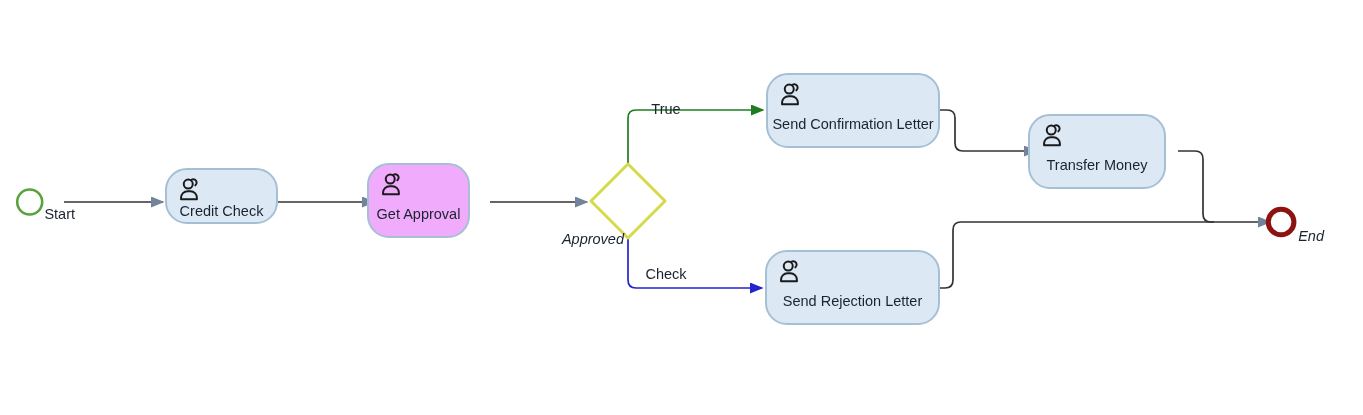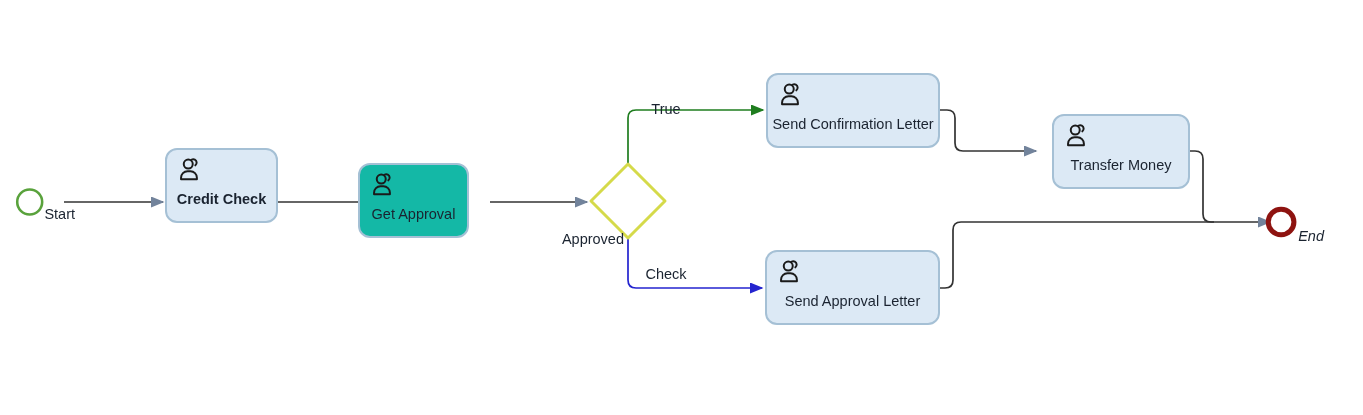--- a/index.html
+++ b/index.html
@@ -7,34 +7,34 @@
     position:relative;
     width:1363px;height:415px;
     background:#ffffff;
     font-family:"Liberation Sans", sans-serif;
     color:#1a2330;
     overflow:hidden;
   }
   .edges{position:absolute;left:0;top:0;width:1363px;height:415px;}
   .task{
     position:absolute;box-sizing:border-box;
-    border:2px solid #a5c0d5;background:#dce9f5;border-radius:12px;
+    border:2px solid #a5c0d5;background:#dce9f5;border-radius:22px;
     display:flex;flex-direction:column;
   }
   .task-icon{width:27px;height:27px;margin:6px 0 0 10px;flex:0 0 auto;}
   .task-label{
     flex:1;display:flex;align-items:center;justify-content:center;
     font-size:14.5px;white-space:nowrap;padding:0 4px 7px 4px;
   }
   .event{position:absolute;display:flex;align-items:flex-end;}
   .event-label{font-size:14.5px;margin-top:1px;}
   .gateway{position:absolute;}
   .edge-label{position:absolute;font-size:14.5px;}
   .lbl-center{text-align:center;}
-  .lbl-right{text-align:right;}
+  .lbl-right{text-align:right;font-style:italic;}
 </style>
 </head>
 <body>
 
 <div class="canvas" style="color: rgb(26, 35, 48); background-color: rgb(255, 255, 255);">
 
   <svg class="edges" viewBox="0 0 1363 415" xmlns="http://www.w3.org/2000/svg">
     <defs>
       <marker id="mGray" markerUnits="userSpaceOnUse" markerWidth="14" markerHeight="11" refX="12" refY="5.5" orient="auto">
         <polygon points="0 0, 13.5 5.5, 0 11" fill="#72839b"></polygon>
@@ -57,32 +57,32 @@
     <path d="M940 288 L945 288 Q953 288 953 280 L953 230 Q953 222 961 222 L1270 222" fill="none" stroke-width="1.7" marker-end="url(#mGray)" stroke="#333333"></path>
   </svg>
 
   <div class="event" style="left:15px;top:182px;width:60px;">
     <svg width="40" height="40" viewBox="0 0 40 40">
       <circle cx="20" cy="20" r="17" fill="#ffffff" stroke-width="3.5" stroke="#59a23c"></circle>
     </svg>
     <div class="event-label">Start</div>
   </div>
 
-  <div class="task" style="left: 165px; top: 148px; width: 113px; height: 75px; background-color: rgb(220, 233, 245); border-color: rgb(165, 192, 213); font-weight: bold;">
+  <div class="task" style="left: 165px; top: 168px; width: 113px; height: 56px; background-color: rgb(220, 233, 245); border-color: rgb(165, 192, 213);">
     <svg class="task-icon" viewBox="0 0 30 30">
       <g fill="none" stroke-width="2.2" stroke-linecap="round" stroke-linejoin="round" stroke="#1a1a1a">
         <circle cx="12.5" cy="9" r="5"></circle>
         <path d="M16 4.2 c2.6 -1.6 5.6 0.2 5.8 2.8 c0.1 1.4 -0.5 2.6 -1.4 3.4"></path>
         <path d="M4.5 25.8 v-1.7 c0 -4 3.2 -7.2 7.2 -7.2 h3.2 c4 0 7.2 3.2 7.2 7.2 v1.7 z"></path>
       </g>
     </svg>
     <div class="task-label">Credit Check</div>
   </div>
 
-  <div class="task" style="left: 358px; top: 163px; width: 111px; height: 75px; background-color: #14b8a6; border-color: rgb(165, 192, 213);">
+  <div class="task" style="left: 367px; top: 163px; width: 103px; height: 75px; background-color: #f0abfc; border-color: rgb(165, 192, 213);">
     <svg class="task-icon" viewBox="0 0 30 30">
       <g fill="none" stroke-width="2.2" stroke-linecap="round" stroke-linejoin="round" stroke="#1a1a1a">
         <circle cx="12.5" cy="9" r="5"></circle>
         <path d="M16 4.2 c2.6 -1.6 5.6 0.2 5.8 2.8 c0.1 1.4 -0.5 2.6 -1.4 3.4"></path>
         <path d="M4.5 25.8 v-1.7 c0 -4 3.2 -7.2 7.2 -7.2 h3.2 c4 0 7.2 3.2 7.2 7.2 v1.7 z"></path>
       </g>
     </svg>
     <div class="task-label">Get Approval</div>
   </div>
 
@@ -108,24 +108,24 @@
   </div>
 
   <div class="task" style="left: 765px; top: 250px; width: 175px; height: 75px; background-color: rgb(220, 233, 245); border-color: rgb(165, 192, 213);">
     <svg class="task-icon" viewBox="0 0 30 30">
       <g fill="none" stroke-width="2.2" stroke-linecap="round" stroke-linejoin="round" stroke="#1a1a1a">
         <circle cx="12.5" cy="9" r="5"></circle>
         <path d="M16 4.2 c2.6 -1.6 5.6 0.2 5.8 2.8 c0.1 1.4 -0.5 2.6 -1.4 3.4"></path>
         <path d="M4.5 25.8 v-1.7 c0 -4 3.2 -7.2 7.2 -7.2 h3.2 c4 0 7.2 3.2 7.2 7.2 v1.7 z"></path>
       </g>
     </svg>
-    <div class="task-label">Send Approval Letter</div>
+    <div class="task-label">Send Rejection Letter</div>
   </div>
 
-  <div class="task" style="left: 1052px; top: 114px; width: 138px; height: 75px; background-color: rgb(220, 233, 245); border-color: rgb(165, 192, 213);">
+  <div class="task" style="left: 1028px; top: 114px; width: 138px; height: 75px; background-color: rgb(220, 233, 245); border-color: rgb(165, 192, 213);">
     <svg class="task-icon" viewBox="0 0 30 30">
       <g fill="none" stroke-width="2.2" stroke-linecap="round" stroke-linejoin="round" stroke="#1a1a1a">
         <circle cx="12.5" cy="9" r="5"></circle>
         <path d="M16 4.2 c2.6 -1.6 5.6 0.2 5.8 2.8 c0.1 1.4 -0.5 2.6 -1.4 3.4"></path>
         <path d="M4.5 25.8 v-1.7 c0 -4 3.2 -7.2 7.2 -7.2 h3.2 c4 0 7.2 3.2 7.2 7.2 v1.7 z"></path>
       </g>
     </svg>
     <div class="task-label">Transfer Money</div>
   </div>
 

